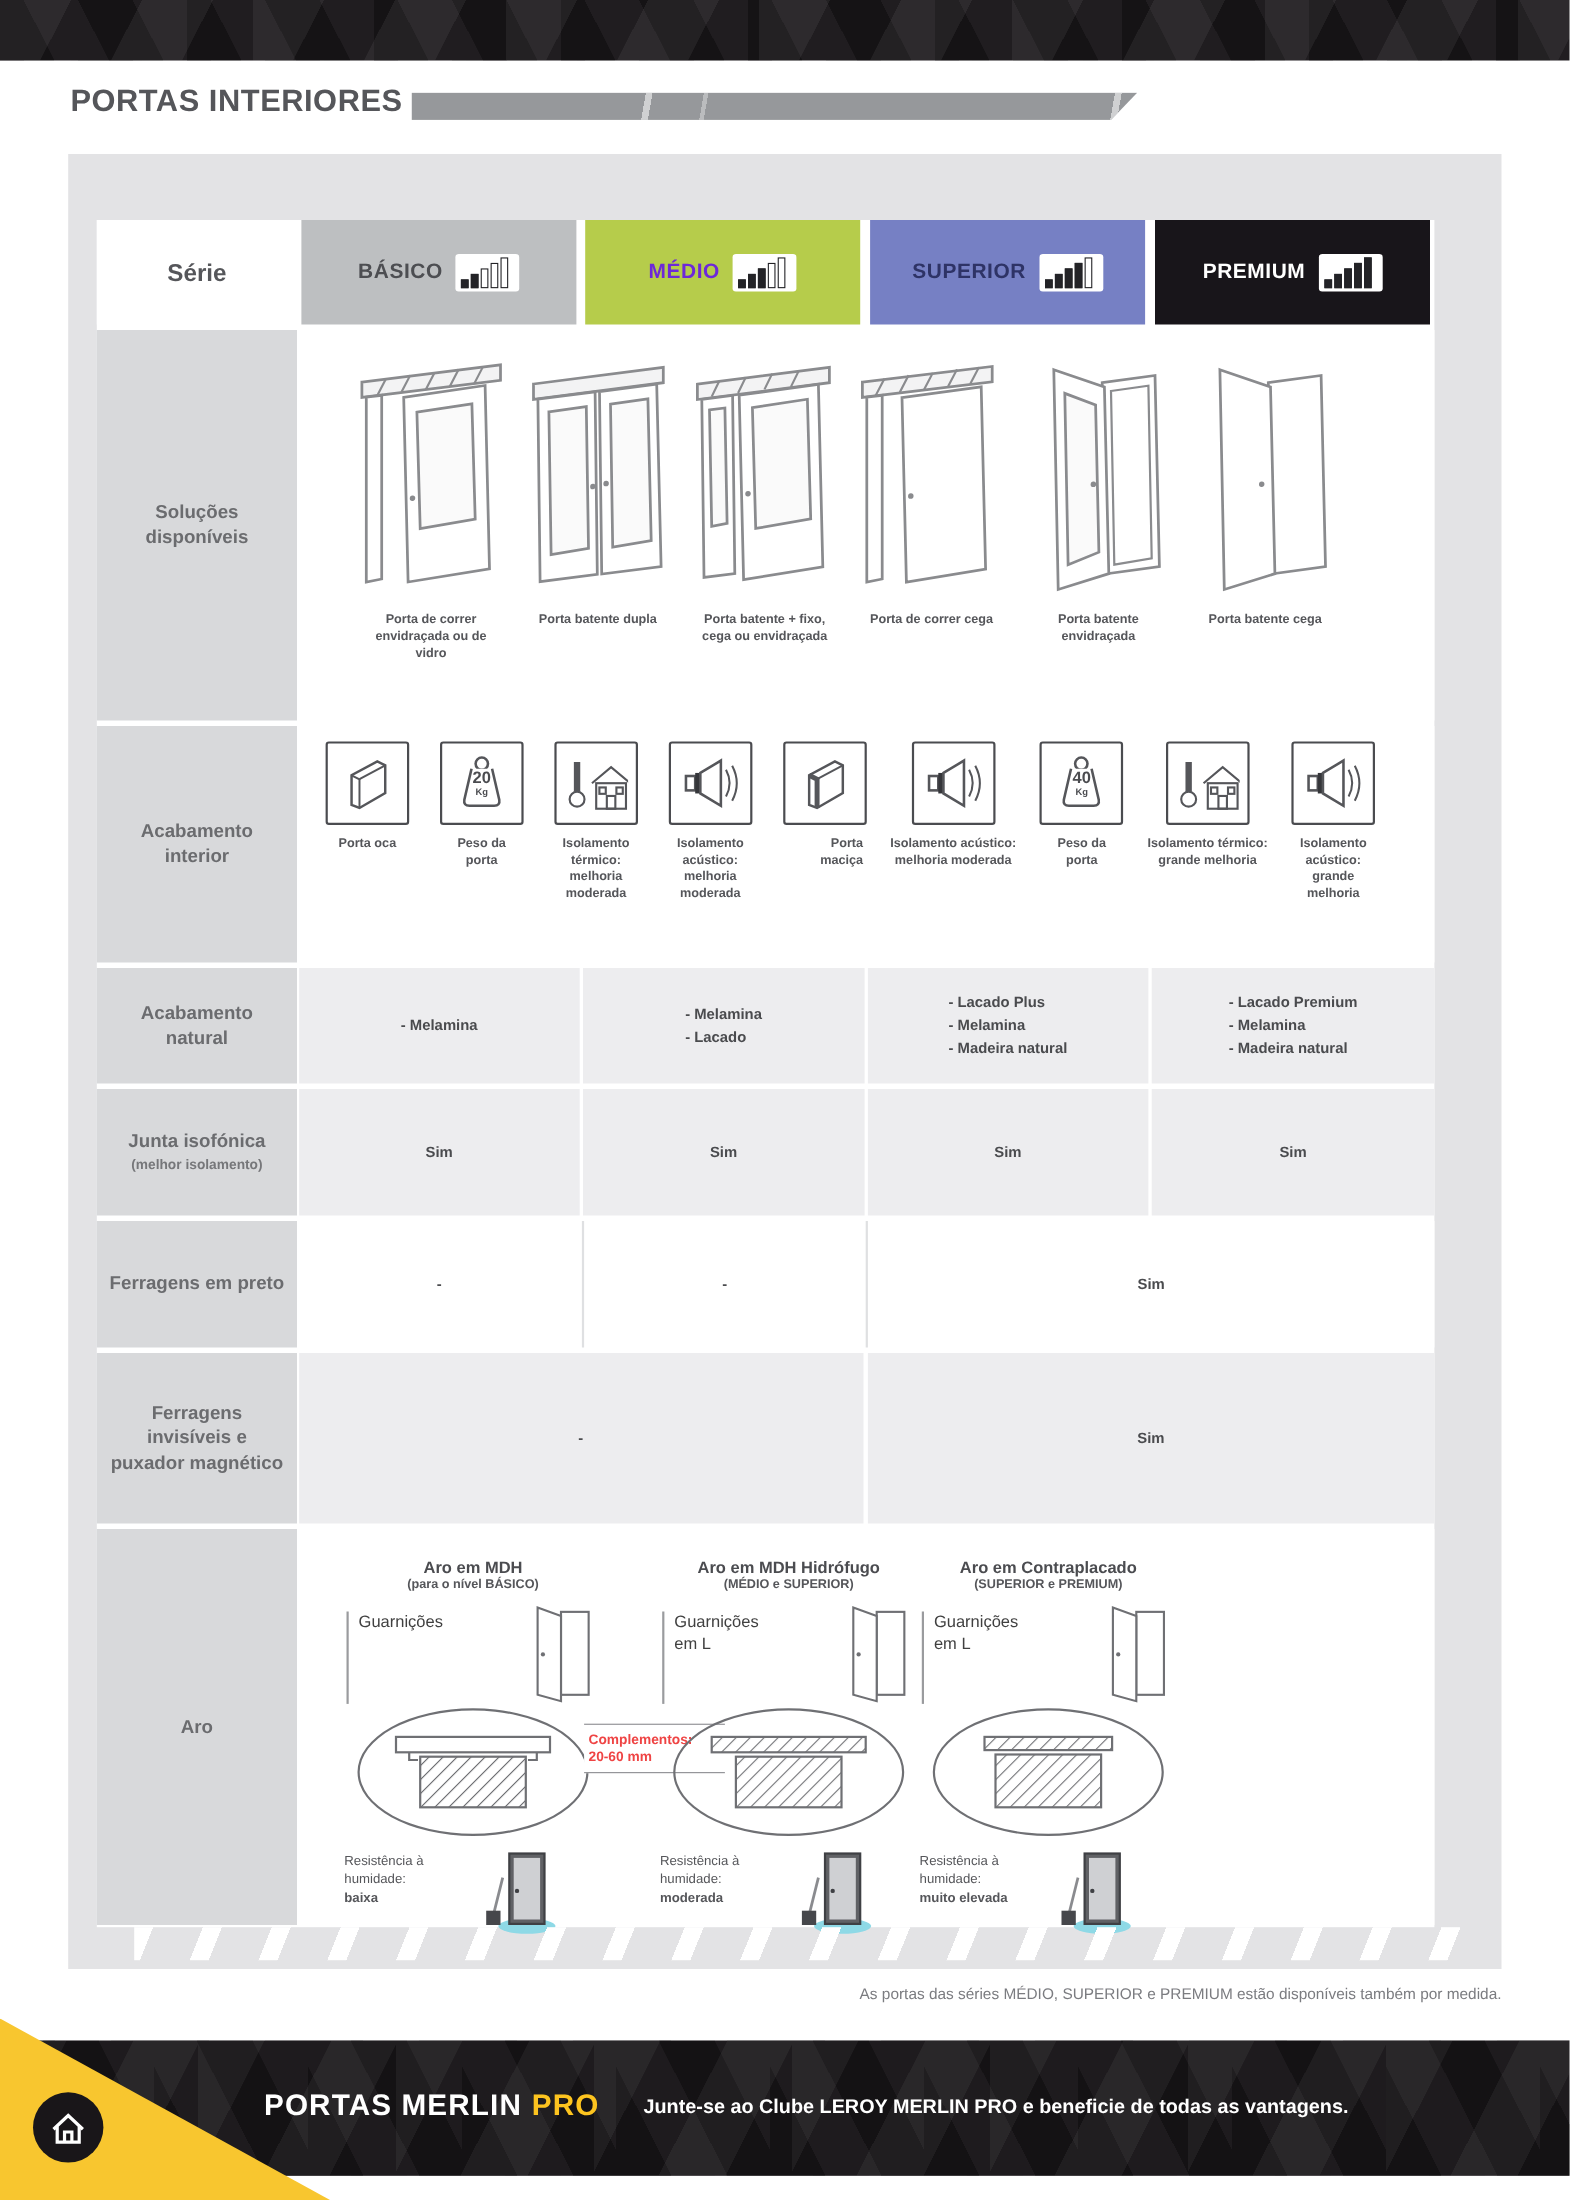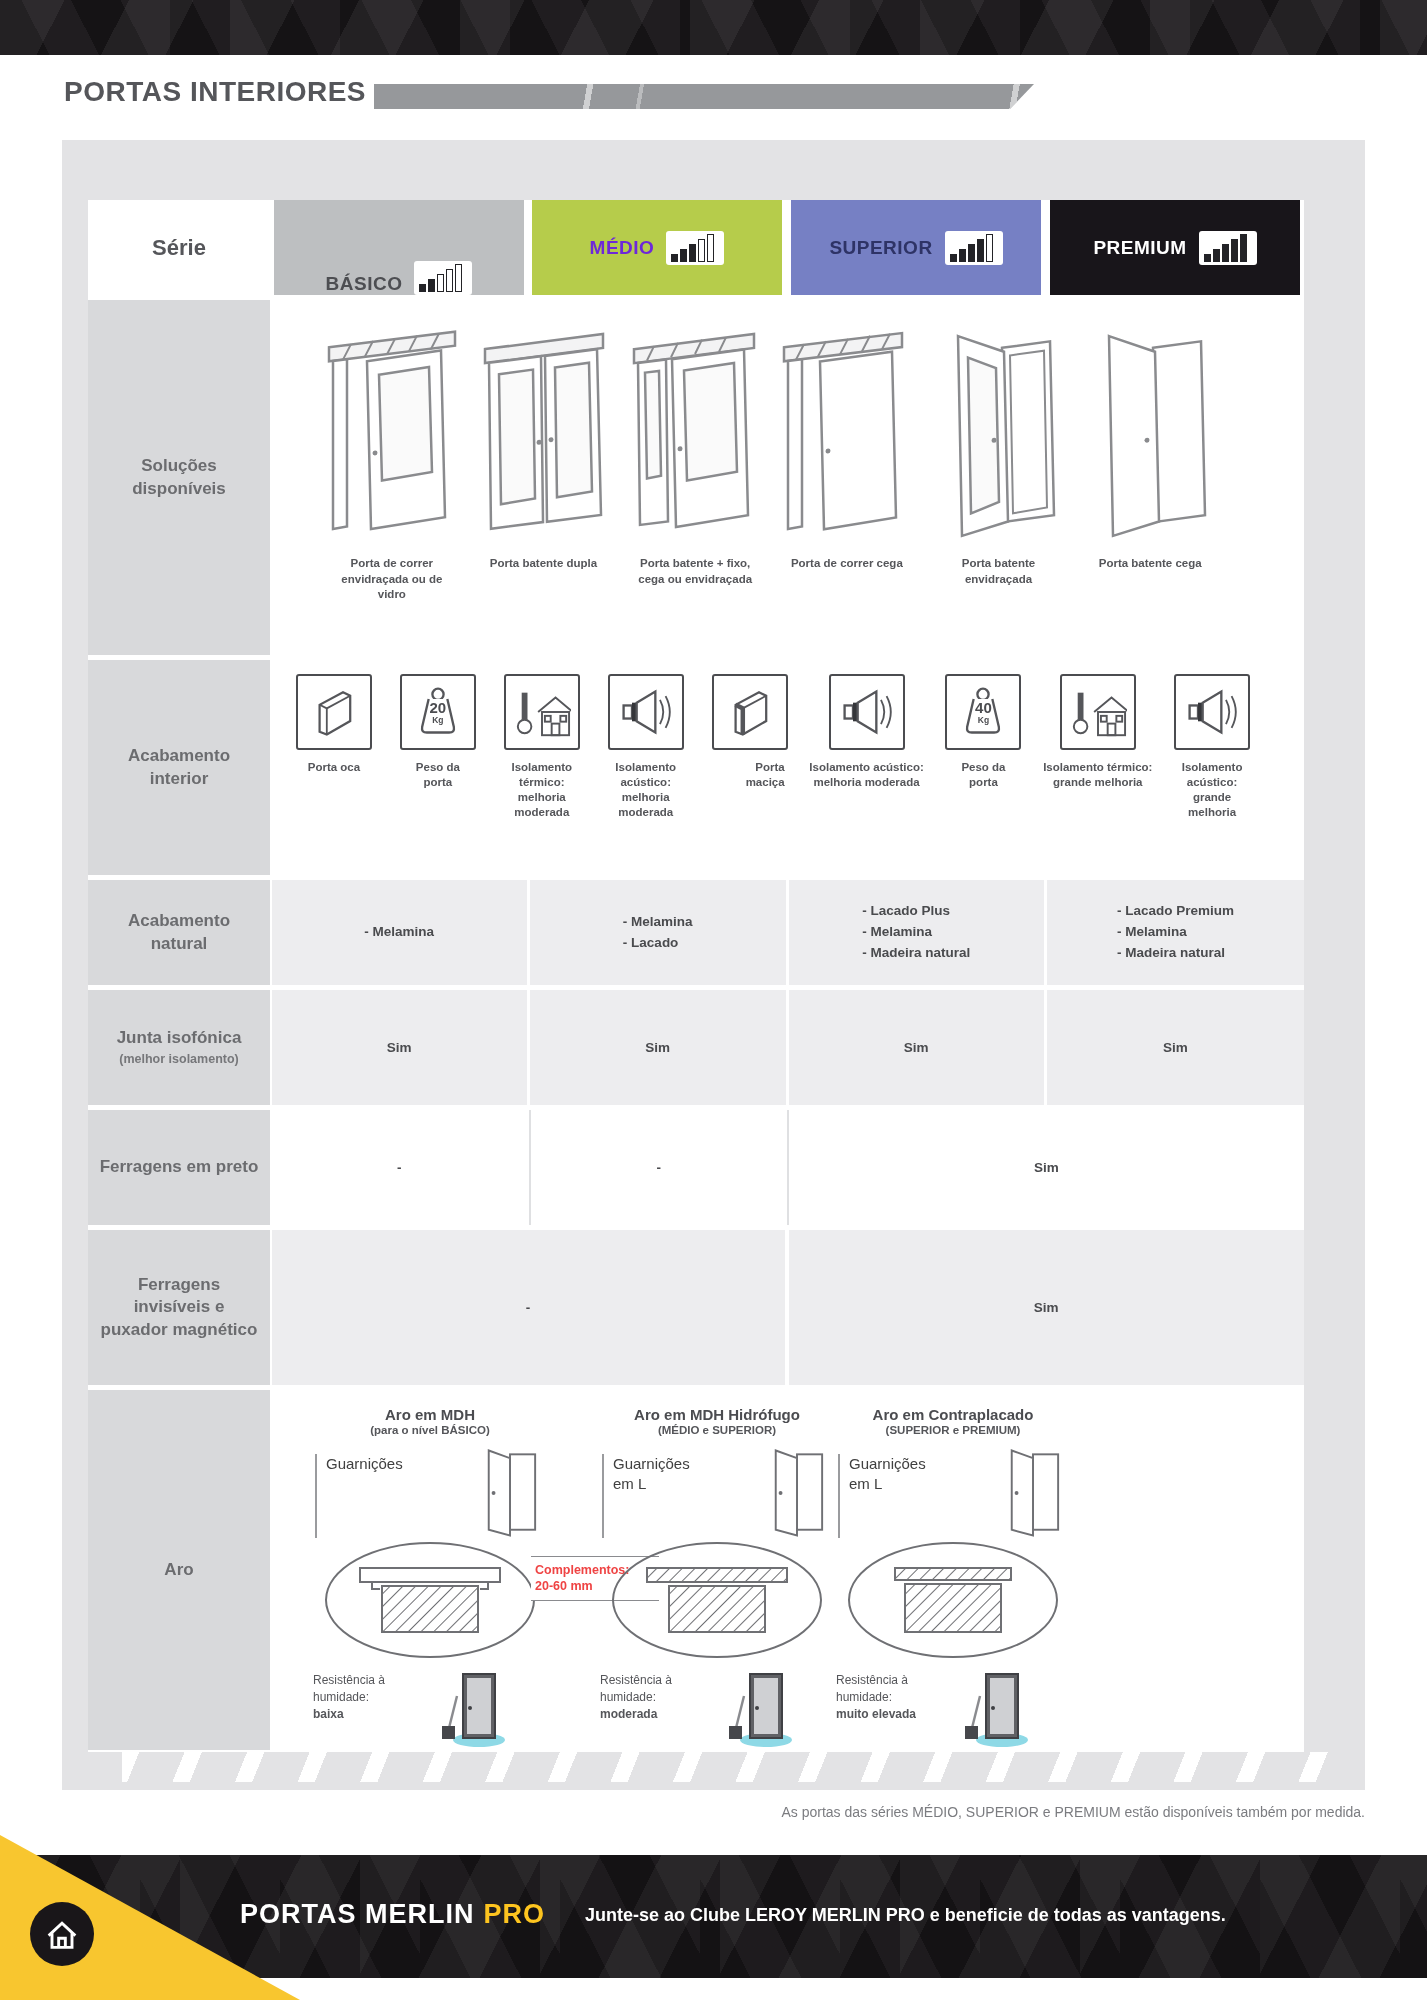--- a/index.html
+++ b/index.html
@@ -60,21 +60,21 @@
     font-weight:bold;color:#4b4c50;line-height:1;}
   .weight-num .wv{font-size:15px;display:block;}
   .weight-num .wu{font-size:8.5px;display:block;margin-top:1px;}
 
   
   .ext-lines{text-align:left;line-height:1.55;}
   .center-text{text-align:center;}
 
   
   .aro-strip{left:208px;top:1250px;width:1034px;height:360px;background:#fff;}
-  .diag{position:absolute;top:16px;width:270px;}
+  .diag{position:absolute;top:27px;width:270px;}
   .diag-title{font-size:15px;font-weight:bold;color:#4b4c50;text-align:center;}
   .diag-sub{font-size:11.5px;font-weight:bold;color:#55565a;text-align:center;margin-top:1px;}
   .guarn-row{display:flex;align-items:flex-start;margin-top:10px;height:96px;}
   .guarn-bracket{width:2px;height:84px;background:#9a9b9e;margin:8px 9px 0 20px;}
   .guarn-label{font-size:15px;color:#404040;margin-top:8px;width:92px;line-height:1.35;}
   .mini-door{margin-left:auto;margin-right:26px;}
   .ellipse{width:206px;height:112px;border:2px solid #6f7074;border-radius:50%;
     margin:0 auto;display:flex;align-items:center;justify-content:center;}
   .complementos{position:absolute;left:236px;top:150px;width:124px;font-size:12.5px;
     font-weight:bold;color:#ef4444;line-height:1.3;border-top:1.5px solid #8a8b8f;
@@ -113,21 +113,21 @@
 <div class="abs title">PORTAS INTERIORES</div>
 <div class="abs title-bar"></div>
 
 <div class="abs card">
   <div class="underlay"></div>
 
   <div class="cell serie-cell">
     <span>Série</span>
   </div>
 
-  <div class="cell serie-block" style="left: 212px; background: rgb(189, 191, 193); align-items: flex-end;">
+  <div class="cell serie-block" style="left: 212px; background: rgb(189, 191, 193);">
     <span class="serie-name" style="color: rgb(77, 78, 82);">BÁSICO</span>
     <span class="signal">
         <i class="bar b1 filled"></i>
         <i class="bar b2 filled"></i>
         <i class="bar b3"></i>
         <i class="bar b4"></i>
         <i class="bar b5"></i>
       </span>
   </div>
   <div class="cell serie-block" style="left: 470px; background: rgb(182, 204, 75);">

